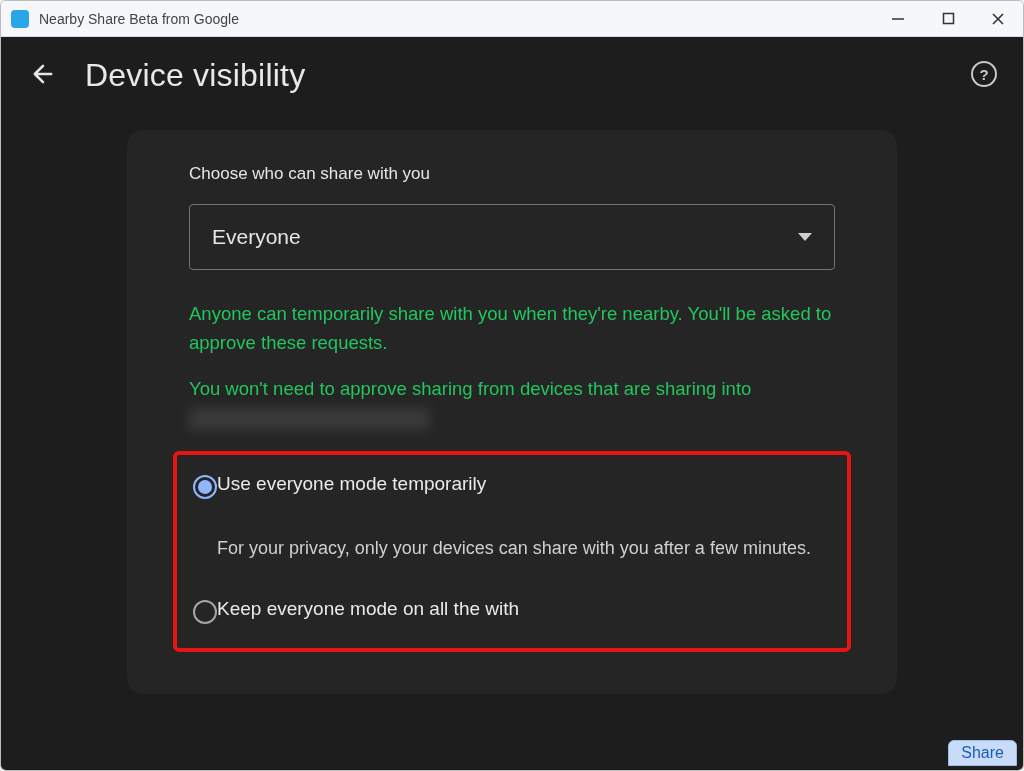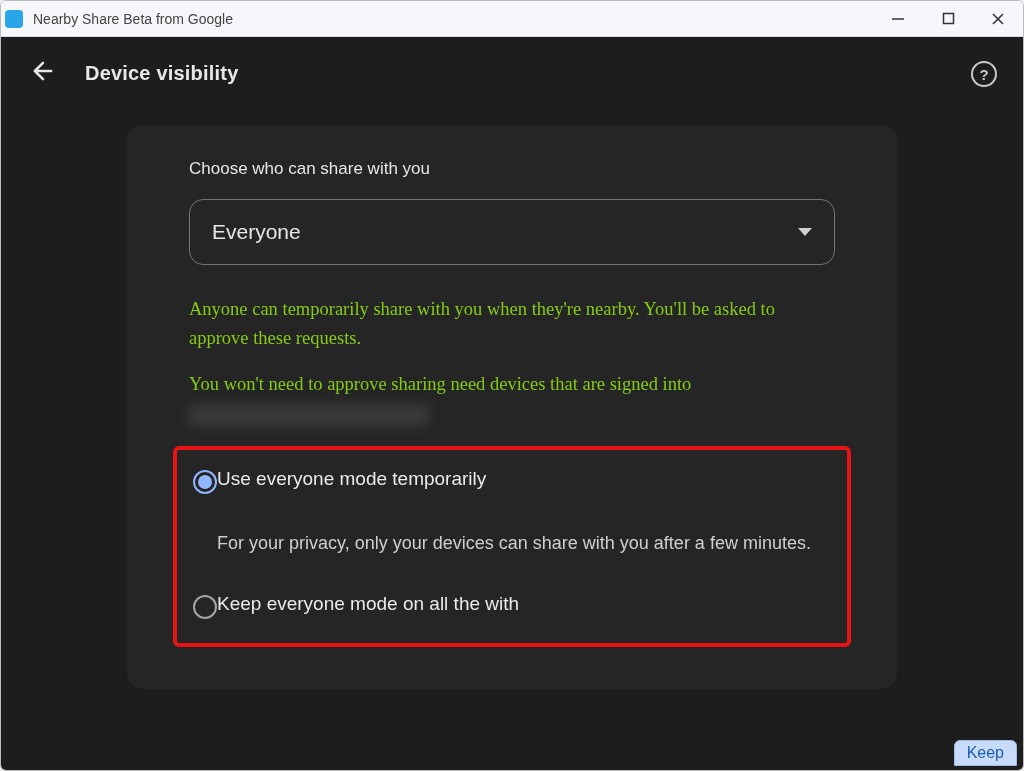--- a/index.html
+++ b/index.html
@@ -23,21 +23,21 @@
       flex-direction: column;
       border: 1px solid #bbb;
       border-radius: 6px;
       overflow: hidden;
     }
     .titlebar {
       height: 36px;
       background: #f5f7fb;
       display: flex;
       align-items: center;
-      padding-left: 4px;
+      padding-left: 10px;
       border-bottom: 1px solid #d7dce4;
       position: relative;
     }
     .titlebar-icon {
       width: 18px;
       height: 18px;
       border-radius: 4px;
       background: #2aa5e8;
       margin-right: 10px;
       flex-shrink: 0;
@@ -74,23 +74,23 @@
       align-items: center;
       padding: 20px 28px 18px 28px;
       position: relative;
     }
     .back-arrow {
       color: #e6e6e6;
       cursor: pointer;
       margin-right: 28px;
     }
     .page-title {
-      font-size: 20px;
+      font-size: 32px;
       color: #e8e8e8;
-      font-weight: 700;
+      font-weight: 400;
       letter-spacing: 0.2px;
     }
     .help-icon {
       position: absolute;
       right: 26px;
       top: 24px;
       width: 26px;
       height: 26px;
       border: 2px solid #c9c9c9;
       border-radius: 50%;
@@ -113,21 +113,21 @@
       padding: 0 62px;
     }
     .section-label {
       color: #e6e6e6;
       font-size: 17px;
       font-weight: 500;
       margin-bottom: 20px;
     }
     .dropdown {
       border: 1px solid #747474;
-      border-radius: 14px;
+      border-radius: 4px;
       height: 66px;
       display: flex;
       align-items: center;
       padding: 0 22px;
       cursor: pointer;
       margin-bottom: 30px;
       position: relative;
     }
     .dropdown-text {
       color: #e6e6e6;
@@ -135,25 +135,24 @@
       flex: 1;
     }
     .dropdown-caret {
       width: 0;
       height: 0;
       border-left: 7px solid transparent;
       border-right: 7px solid transparent;
       border-top: 8px solid #cfcfcf;
     }
     .info-text {
-      color: #84cc16;
+      color: #22c55e;
       font-size: 18.5px;
       line-height: 1.55;
       margin-bottom: 18px;
-      font-family: Liberation Serif, serif;
     }
     .blurred-email {
       display: inline-block;
       width: 240px;
       height: 22px;
       background: #3a3a3a;
       filter: blur(6px);
       border-radius: 4px;
       vertical-align: middle;
     }
@@ -268,21 +267,21 @@
       <div class="card-inner">
         <div class="section-label">Choose who can share with you</div>
 
         <div class="dropdown">
           <div class="dropdown-text">Everyone</div>
           <div class="dropdown-caret"></div>
         </div>
 
         <div class="info-text">Anyone can temporarily share with you when they're nearby. You'll be asked to approve these requests.</div>
         <div class="info-text">
-          <span>You won't need to approve sharing need devices that are signed into</span><br>
+          <span>You won't need to approve sharing from devices that are sharing into</span><br>
           <span class="blurred-email"></span>
         </div>
 
         <div class="radio-group">
           <div class="radio-row">
             <div class="radio selected"></div>
             <div class="radio-content">
               <div class="radio-title">Use everyone mode temporarily</div>
               <div class="radio-desc">For your privacy, only your devices can share with you after a few minutes.</div>
             </div>
@@ -290,15 +289,15 @@
           <div class="radio-row">
             <div class="radio"></div>
             <div class="radio-content">
               <div class="radio-title">Keep everyone mode on all the with</div>
             </div>
           </div>
         </div>
       </div>
     </div>
 
-    <div class="beta-badge">Keep</div>
+    <div class="beta-badge">Share</div>
   </div>
 </div>
 
 </body></html>

